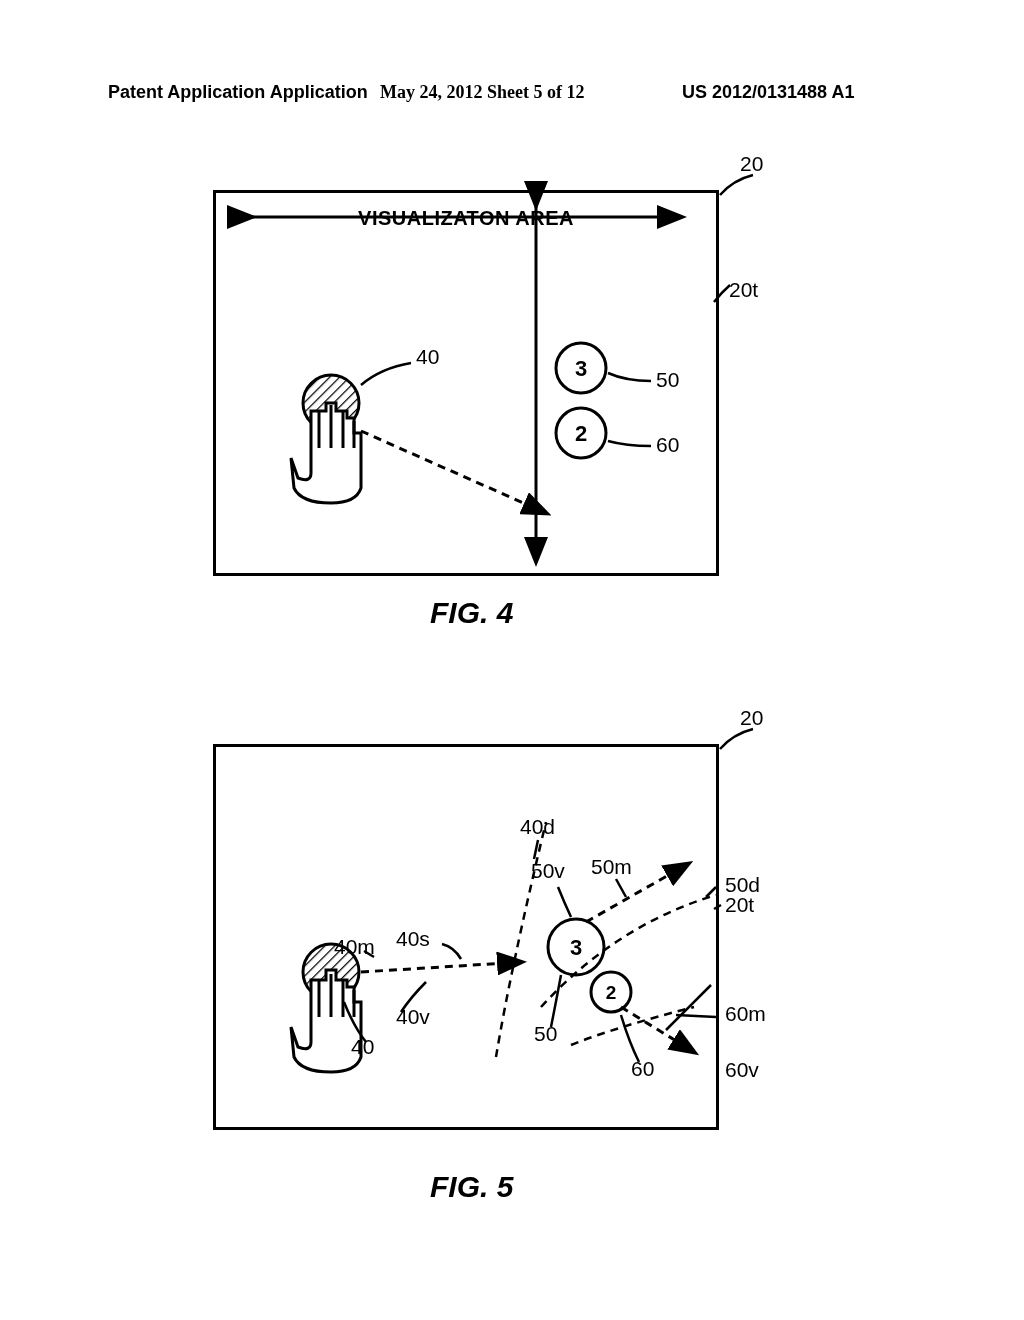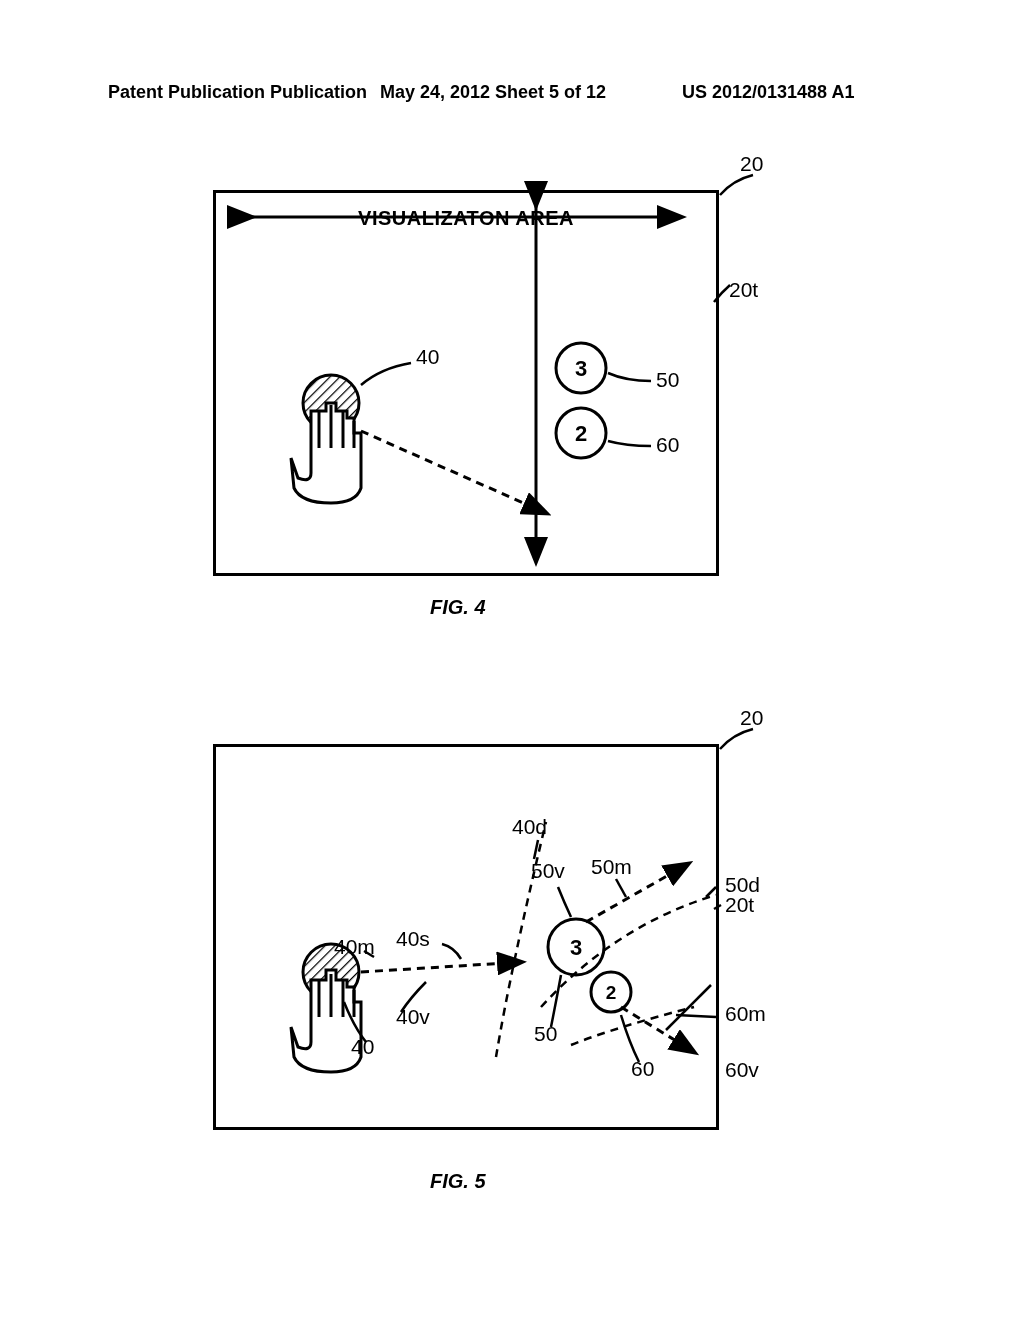--- a/index.html
+++ b/index.html
@@ -19,20 +19,21 @@
     font-weight: bold;
     font-size: 18px;
   }
   .header-left {
     position: absolute;
     left: 108px;
   }
   .header-center {
     position: absolute;
     left: 380px;
+    font-family: Liberation Serif, serif;
   }
   .header-right {
     position: absolute;
     left: 682px;
   }
   .figure-box {
     position: absolute;
     border: 3px solid #000;
     background: #fff;
   }
@@ -54,21 +55,21 @@
     left: 50%;
     transform: translateX(-50%);
     font-weight: 900;
     font-size: 20px;
     letter-spacing: 0.5px;
   }
   .fig-caption {
     position: absolute;
     font-weight: 900;
     font-style: italic;
-    font-size: 20px;
+    font-size: 30px;
   }
   .fig4-caption {
     top: 596px;
     left: 430px;
   }
   .fig5-caption {
     top: 1150px;
     left: 430px;
     margin-top: 20px;
   }
@@ -79,21 +80,21 @@
   }
   svg {
     position: absolute;
     overflow: visible;
   }
 </style>
 </head>
 <body>
 
 <div class="header">
-  <div class="header-left">Patent Publication Publication</div>
+  <div class="header-left">Patent Application Application</div>
   <div class="header-center">May 24, 2012  Sheet 5 of 12</div>
   <div class="header-right">US 2012/0131488 A1</div>
 </div>
 
 <div class="figure-box fig4-box">
   <div class="viz-label">VISUALIZATON AREA</div>
 
   <svg width="500" height="380">
     <defs>
       <marker id="arrowhead" markerWidth="10" markerHeight="8" refX="8" refY="4" orient="auto">
@@ -207,21 +208,21 @@
 
     <path d="M 405 268 Q 413 295 423 315" fill="none" stroke="#000" stroke-width="2.5"></path>
 
     <path d="M 498 162 L 505 158" fill="none" stroke="#000" stroke-width="2.5"></path>
   </svg>
 
   <div class="ref-label" style="top:188px; left:118px;">40m</div>
   <div class="ref-label" style="top:180px; left:180px;text-align:center;">40s</div>
   <div class="ref-label" style="top:258px; left:180px;">40v</div>
   <div class="ref-label" style="top:288px; left:135px;">40</div>
-  <div class="ref-label" style="top:68px; left:296px;">40d</div>
+  <div class="ref-label" style="top:68px; left:304px;">40d</div>
   <div class="ref-label" style="top:112px; left:315px;">50v</div>
   <div class="ref-label" style="top:108px; left:375px;">50m</div>
   <div class="ref-label" style="top:275px; left:318px;">50</div>
   <div class="ref-label" style="top:310px; left:415px;">60</div>
 </div>
 
 <div class="ref-label" style="top:706px; left:740px;">20</div>
 <svg style="top:729px; left:718px;" width="40" height="25">
   <path d="M 2 20 Q 15 5 35 0" fill="none" stroke="#000" stroke-width="2.5"></path>
 </svg>

